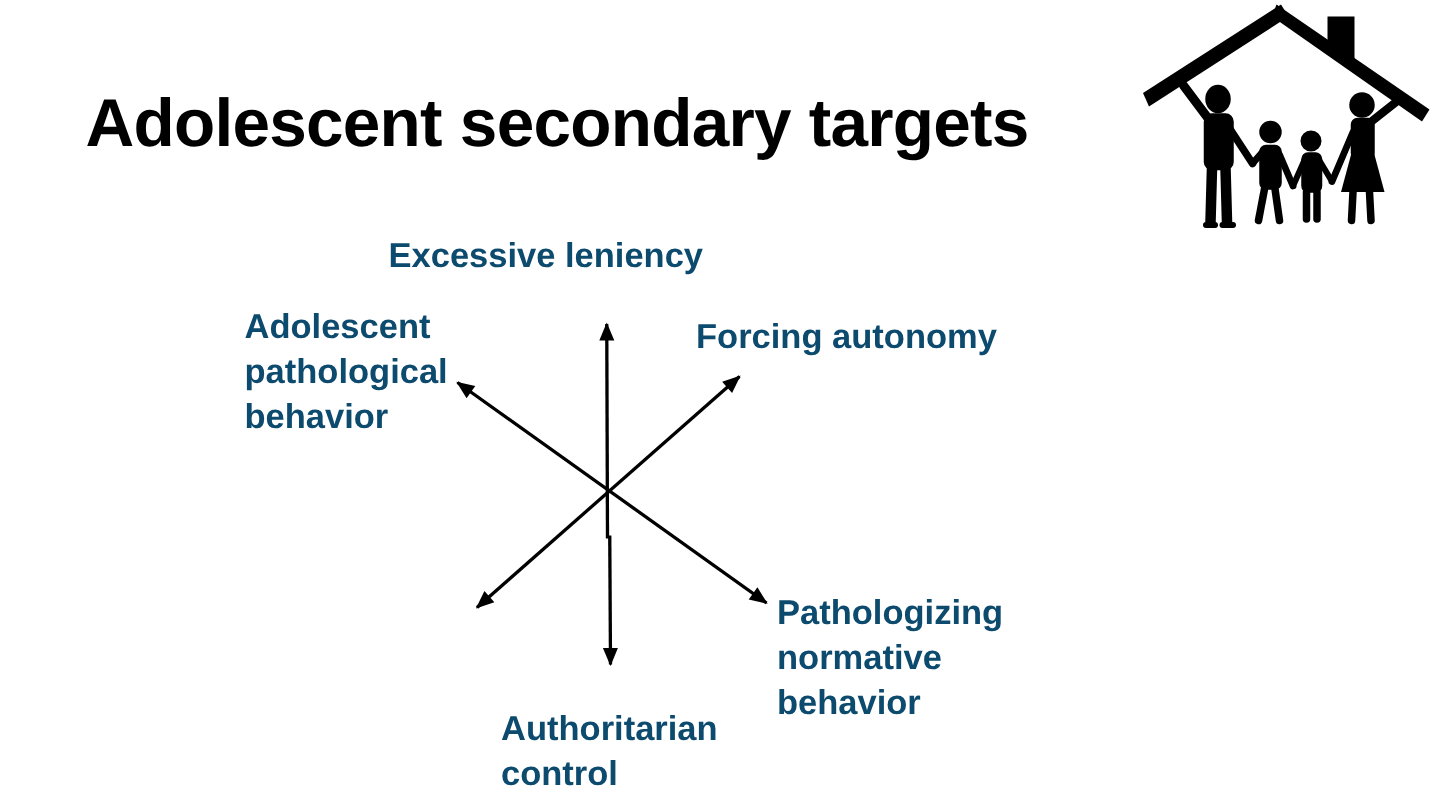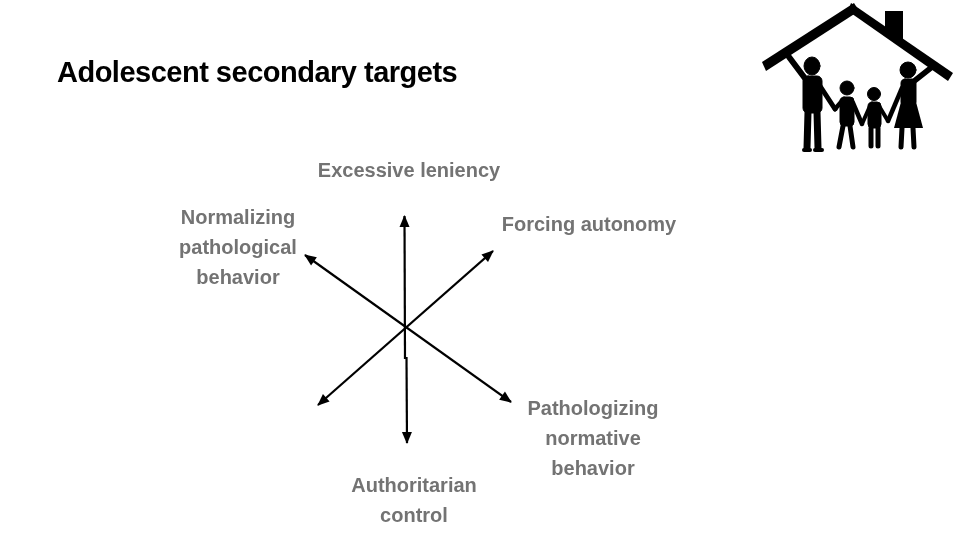--- a/index.html
+++ b/index.html
@@ -9,33 +9,32 @@
     height: 540px;
     background: #ffffff;
     overflow: hidden;
     font-family: "Liberation Sans", "DejaVu Sans", sans-serif;
   }
   .slide-title {
     position: absolute;
     left: 57px;
     top: 56px;
     margin: 0;
-    font-size: 29px;
+    font-size: 45px;
     font-weight: bold;
     letter-spacing: -0.5px;
     color: #000000;
     white-space: nowrap;
   }
   .axis-label {
     position: absolute;
     font-weight: bold;
-    font-size: 20px;
+    font-size: 23px;
     line-height: 30px;
-    color: #737373;
-    text-align: center;
+    color: #0c4a6e;
   }
   .lbl-top        { left: 259px; top: 155px; width: 300px; white-space: nowrap; }
   .lbl-upper-left { left: 163px; top: 202px; width: 150px; }
   .lbl-upper-right{ left: 464px; top: 209px; width: 250px; white-space: nowrap; }
   .lbl-lower-left { left: 155px; top: 393px; width: 150px; }
   .lbl-lower-right{ left: 518px; top: 393px; width: 150px; }
   .lbl-bottom     { left: 334px; top: 470px; width: 160px; }
   .arrows-svg, .logo-svg { position: absolute; }
   .arrows-svg { left: 0; top: 0; }
   .logo-svg { left: 752px; top: 0; }
@@ -55,21 +54,21 @@
     </defs>
     <g stroke="#000000" stroke-width="2.2" fill="none">
       <line x1="405" y1="359" x2="404.5" y2="216" marker-end="url(#ah)"></line>
       <line x1="406.5" y1="357" x2="407" y2="443" marker-end="url(#ah)"></line>
       <line x1="305" y1="255" x2="511" y2="402" marker-start="url(#ah)" marker-end="url(#ah)"></line>
       <line x1="493" y1="251" x2="318" y2="405" marker-start="url(#ah)" marker-end="url(#ah)"></line>
     </g>
   </svg>
 
   <div class="axis-label lbl-top">Excessive leniency</div>
-  <div class="axis-label lbl-upper-left">Normalizing pathological behavior</div>
+  <div class="axis-label lbl-upper-left">Adolescent pathological behavior</div>
   <div class="axis-label lbl-upper-right">Forcing autonomy</div>
   <div class="axis-label lbl-bottom">Authoritarian control</div>
   <div class="axis-label lbl-lower-right">Pathologizing normative behavior</div>
 
   <svg class="logo-svg" width="206" height="160" viewBox="0 0 206 160">
     <g fill="#000000" stroke="none">
 
       <g>
         <path d="M10,62 L102,3 L107,11 L14,71 Z"></path>
         <path d="M99,3 L201,73 L196,81 L96,11 Z"></path>

